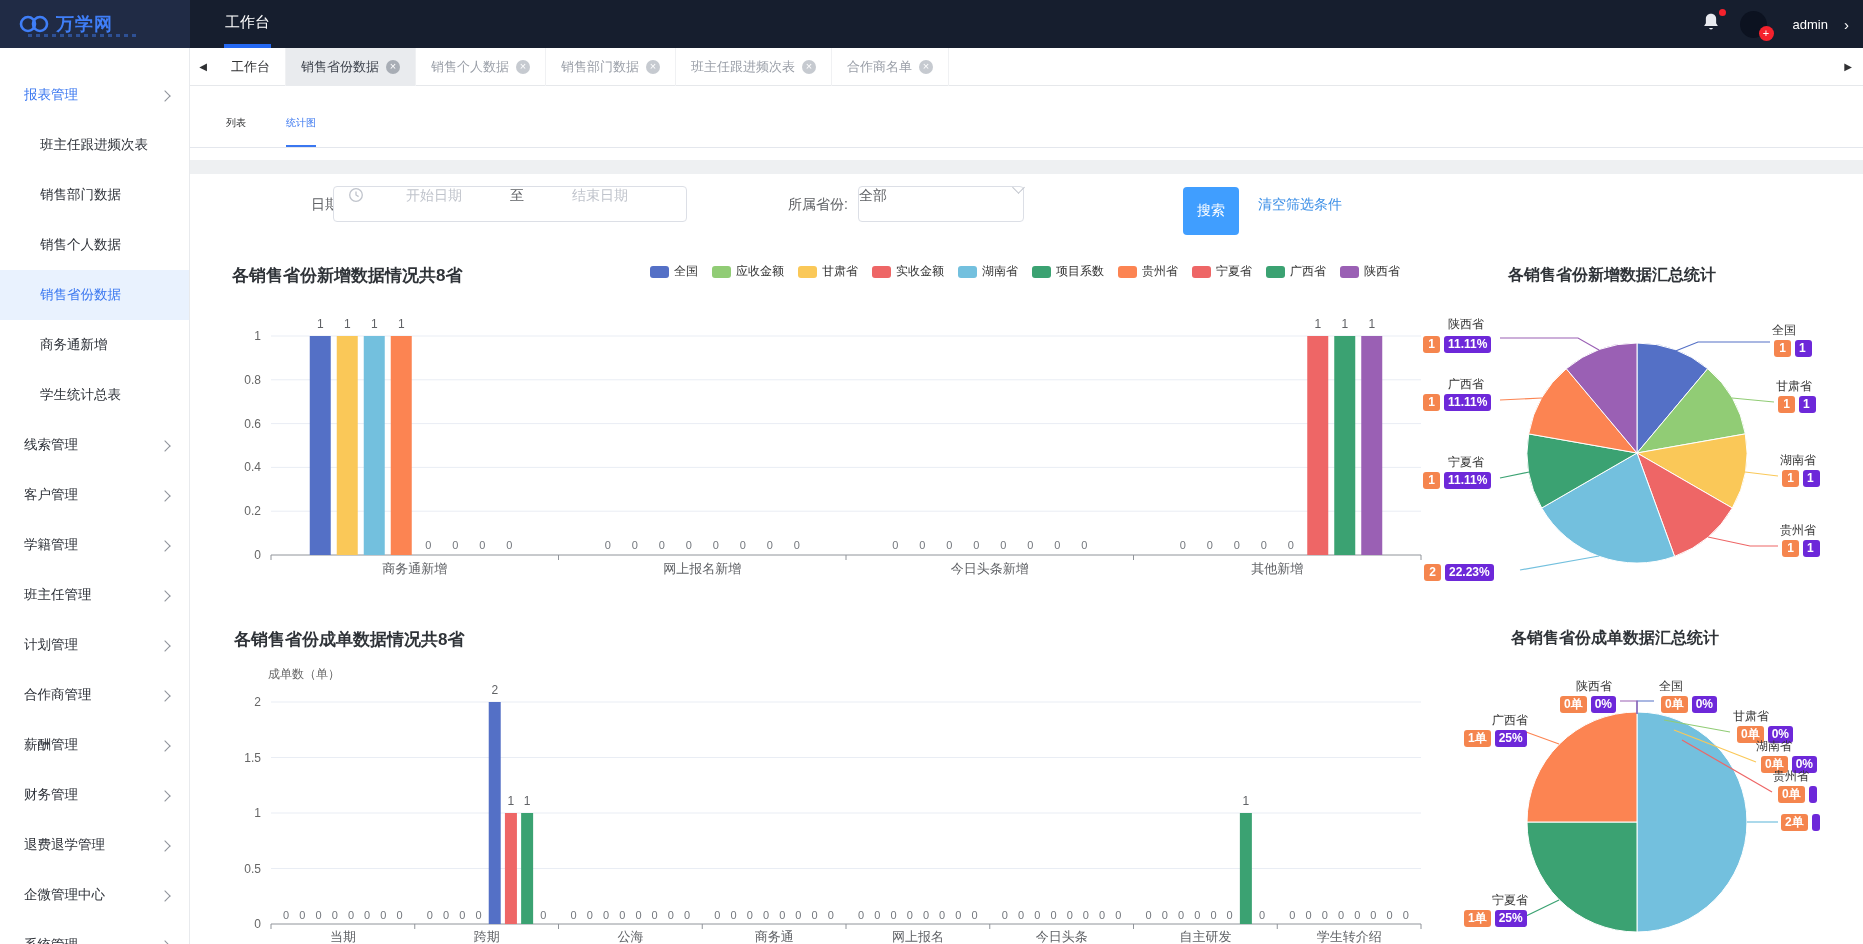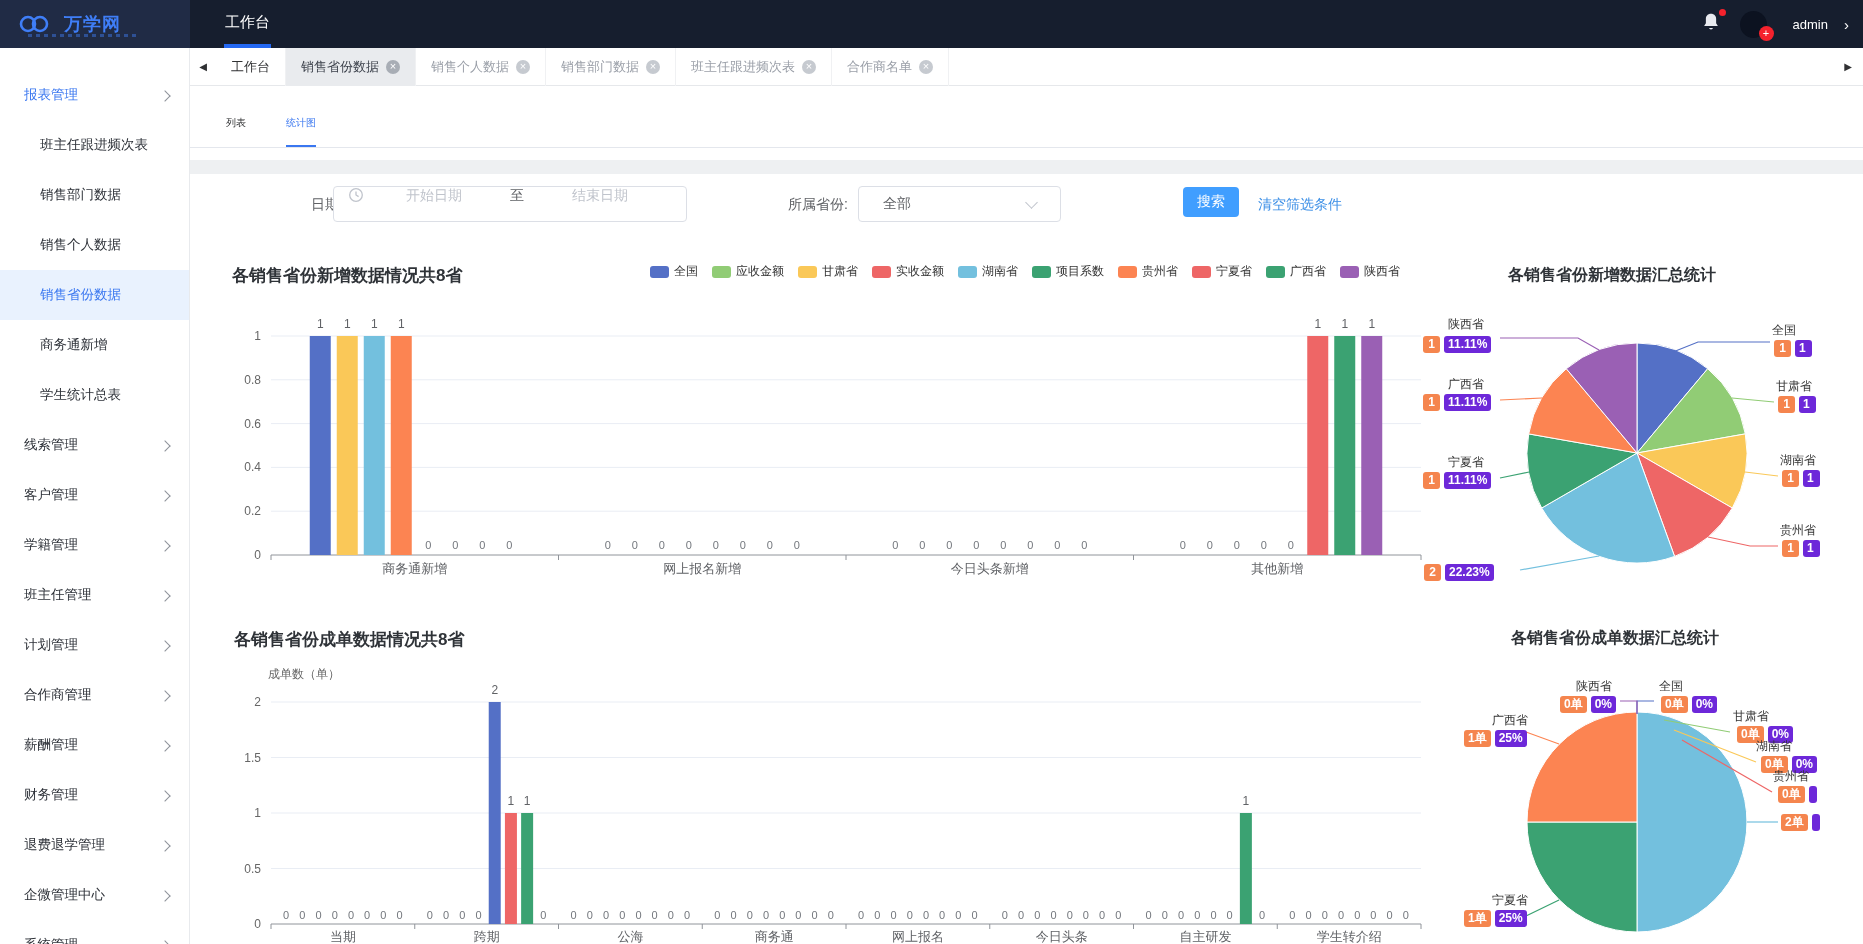--- a/index.html
+++ b/index.html
@@ -2,21 +2,21 @@
 <html><head>
 <meta charset="utf-8">
 <style>
   html,body{margin:0;padding:0}
   body{width:1863px;height:944px;position:relative;overflow:hidden;background:#eef0f2;
        font-family:"Liberation Sans","DejaVu Sans",sans-serif;color:#303133}
   
   .header{position:absolute;left:0;top:0;width:1863px;height:48px;background:#161e2e;z-index:30}
   .logo-box{position:absolute;left:0;top:0;width:190px;height:48px;background:#202b45;
             display:flex;align-items:center;padding-left:18px;box-sizing:border-box}
-  .logo-txt{color:#3f7ef7;font-size:18px;font-weight:bold;margin-left:14px;letter-spacing:1px}
+  .logo-txt{color:#3f7ef7;font-size:18px;font-weight:bold;margin-left:6px;letter-spacing:1px}
   .logo-sub{position:absolute;left:28px;top:34px;width:110px;height:3px;opacity:.45;
             background:repeating-linear-gradient(90deg,#3f7ef7 0 4px,transparent 4px 8px)}
   .topnav{position:absolute;left:224px;top:0;height:48px;display:flex;align-items:center}
   .topnav-item{color:#fff;font-size:15px;height:48px;line-height:44px;padding:0 1px;
                border-bottom:4px solid #2468f2;box-sizing:border-box}
   .hdr-right{position:absolute;right:14px;top:0;height:48px;display:flex;align-items:center;gap:14px}
   .bell-wrap{position:relative;width:26px;height:26px}
   .bell-dot{position:absolute;right:0;top:-2px;width:7px;height:7px;border-radius:50%;background:#f5222d}
   .avatar{position:relative;width:27px;height:27px;border-radius:50%;background:#0c1220}
   .avatar-badge{position:absolute;right:-7px;bottom:-3px;width:15px;height:15px;border-radius:50%;
@@ -52,27 +52,27 @@
   .subtab{font-size:10px;color:#303133;line-height:45px;height:47px;box-sizing:border-box}
   .subtab.active{color:#3a77f0;border-bottom:2px solid #3a77f0}
   .card1-divider{position:absolute;left:0;top:61px;width:1673px;height:0;border-bottom:1px solid #e4e7ed}
   .card2{position:absolute;left:190px;top:174px;width:1673px;height:770px;background:#fff;z-index:1}
   
   .flabel{position:absolute;font-size:14px;color:#606266;line-height:36px;z-index:6}
   .date-range{position:absolute;left:333px;top:186px;width:354px;height:36px;border:1px solid #dcdfe6;
               border-radius:4px;background:#fff;box-sizing:border-box;display:flex;align-items:flex-start;z-index:6}
   .ph{color:#c0c4cc;font-size:14px}
   .sep{color:#606266;font-size:14px}
-  .select{position:absolute;left:858px;top:186px;width:203px;height:36px;border:1px solid #dcdfe6;
-          border-radius:4px;background:#fff;box-sizing:border-box;display:flex;align-items:center;
-          padding:0 24px;justify-content:space-between;z-index:6}
+  .select{position:absolute;left:858px;top:186px;width:166px;height:36px;border:1px solid #dcdfe6;
+          border-radius:4px;background:#fff;box-sizing:border-box;display:flex;align-items:flex-start;
+          padding:0 0;justify-content:space-between;z-index:6}
   .select-val{font-size:14px;color:#606266}
   .sel-chev{width:8px;height:8px;border-right:1.3px solid #c0c4cc;border-bottom:1.3px solid #c0c4cc;
             transform:rotate(45deg);margin-top:-4px}
-  .search-btn{position:absolute;left:1183px;top:187px;width:56px;height:30px;background:#409eff;color:#fff;
+  .search-btn{position:absolute;left:1183px;top:187px;width:56px;height:48px;background:#409eff;color:#fff;
               font-size:14px;border:none;border-radius:4px;z-index:6}
   .clear-link{position:absolute;left:1258px;top:196px;font-size:14px;color:#3a8ee6;z-index:6}
   
   .chart-title{position:absolute;font-size:17px;font-weight:bold;color:#2f3338;z-index:6;white-space:nowrap}
   .pie-title{position:absolute;font-size:16px;font-weight:bold;color:#2f3338;z-index:6;white-space:nowrap}
   .legend{position:absolute;left:610px;top:263px;width:830px;display:flex;justify-content:center;
           align-items:center;gap:14px;z-index:6;flex-wrap:nowrap}
   .lg-item{display:flex;align-items:center;gap:5px;white-space:nowrap}
   .lg-swatch{width:19px;height:12px;border-radius:3px}
   .lg-label{font-size:12px;color:#333}

